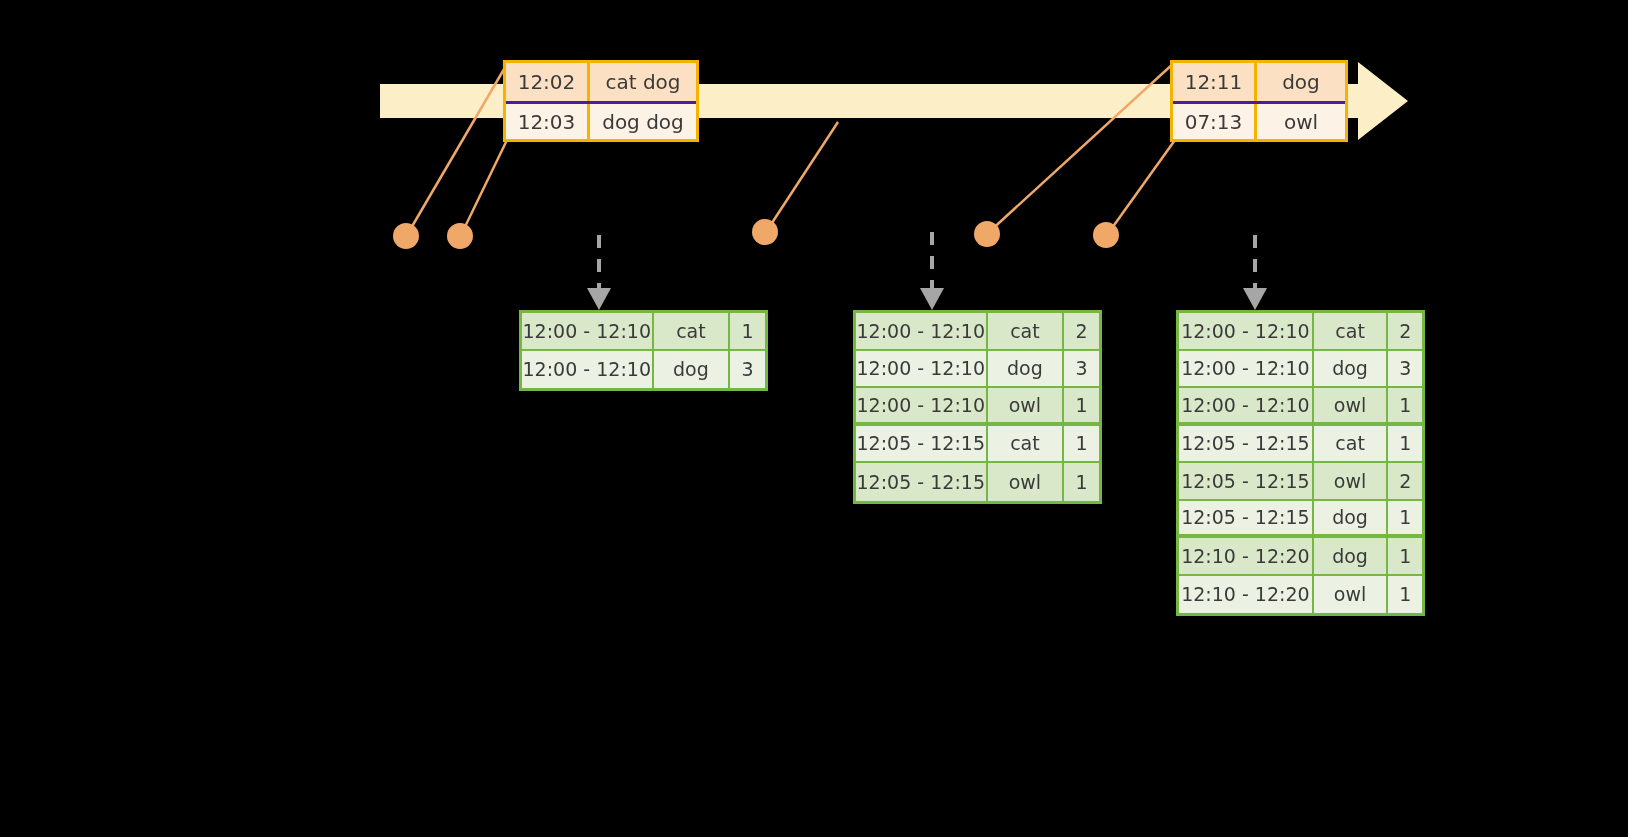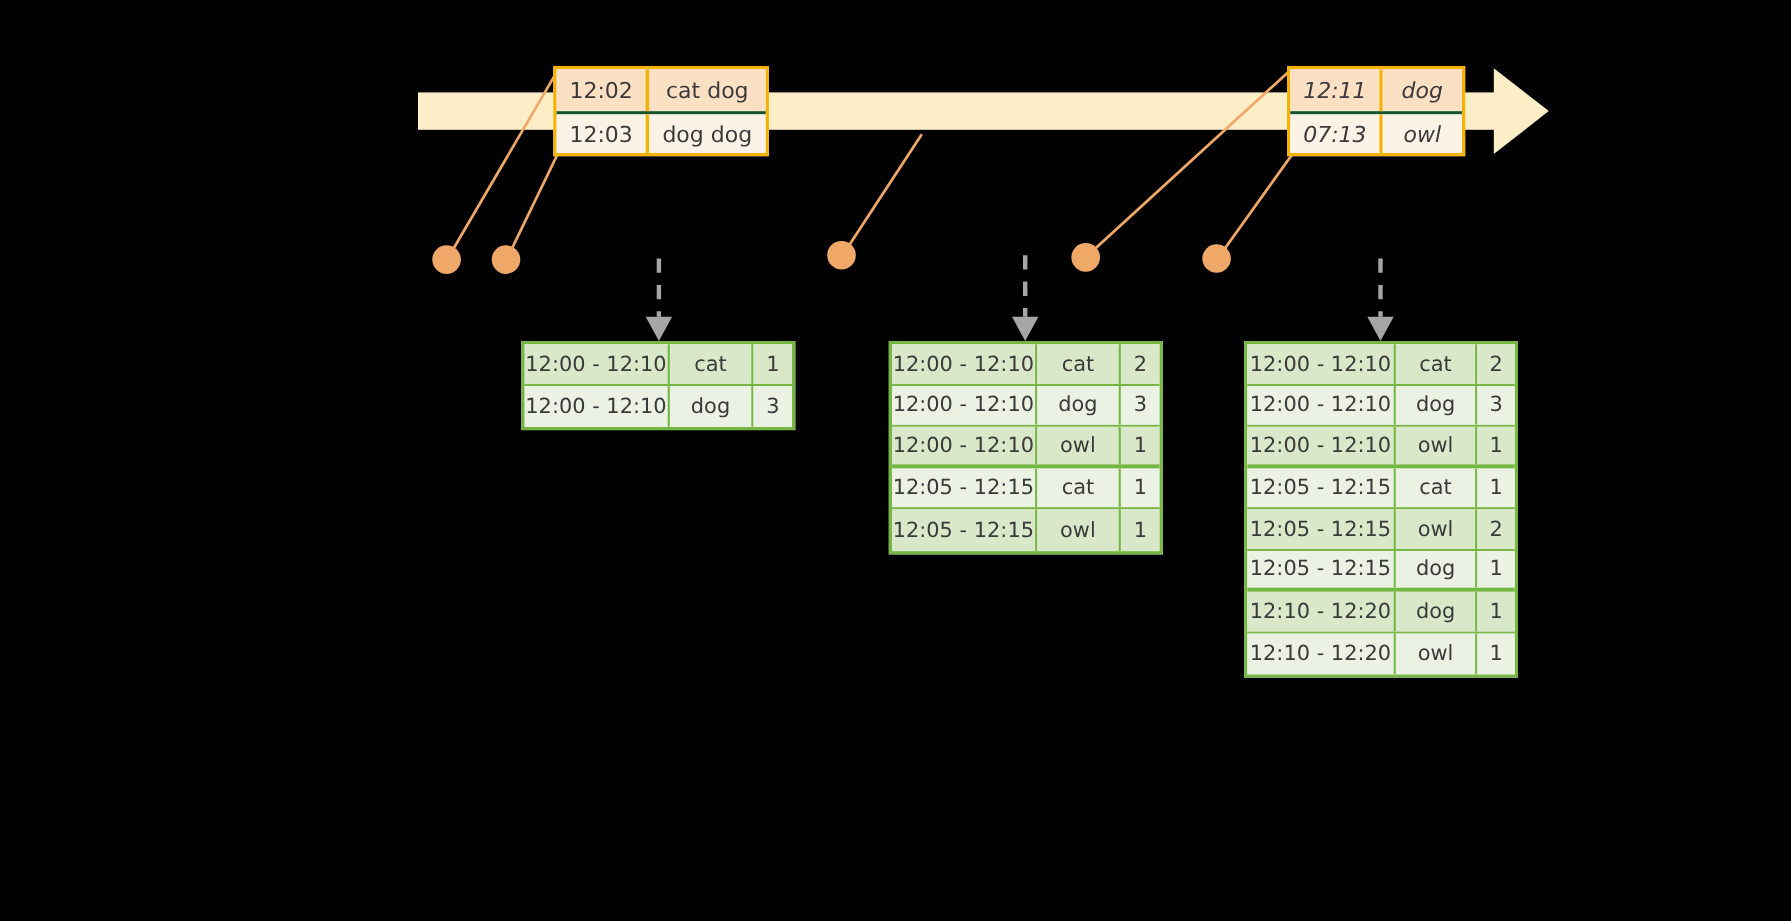--- a/index.html
+++ b/index.html
@@ -5,30 +5,30 @@
   html,body{margin:0;padding:0;background:#000;}
   body{width:1628px;height:837px;position:relative;overflow:hidden;
        font-family:"DejaVu Sans","Liberation Sans",sans-serif;}
   #stage{position:absolute;left:0;top:0;width:1628px;height:837px;}
   svg.layer{position:absolute;left:0;top:0;width:1628px;height:837px;pointer-events:none;}
 
   
   .evt-group{position:absolute;border:3px solid #F5B301;box-sizing:border-box;
              background:#FDEFDC;}
   .evt-row{display:flex;height:38px;box-sizing:border-box;}
-  .evt-row + .evt-row{border-top:3px solid #14532d;}
+  .evt-row + .evt-row{border-top:3px solid #4c1d95;}
   .evt-row.shade .evt-time,.evt-row.shade .evt-val{background:#FBE0C3;}
   .evt-row.light .evt-time,.evt-row.light .evt-val{background:#FDF2E6;}
   .evt-time{width:84px;display:flex;align-items:center;justify-content:center;
             font-size:20px;color:#3a3a3a;border-right:3px solid #F5B301;box-sizing:border-box;}
   .evt-val{flex:1;display:flex;align-items:center;justify-content:center;
            font-size:20px;color:#3a3a3a;box-sizing:border-box;white-space:nowrap;}
 
   
-  .rtable{position:absolute;border:3px solid #76B743;box-sizing:border-box;background:#fff;}
+  .rtable{position:absolute;border:3px solid #76B743;box-sizing:border-box;background:#fff;margin-left:45px;}
   .rrow{display:flex;height:37.5px;box-sizing:border-box;border-bottom:2px solid #76B743;}
   .rrow:last-child{border-bottom:none;}
   .rrow.gsep{border-bottom:4px solid #76B743;}
   .rrow.a .rc{background:#DAE8CA;}
   .rrow.b .rc{background:#EBF1E3;}
   .rc{display:flex;align-items:center;justify-content:center;font-size:19px;color:#3a3a3a;
       box-sizing:border-box;white-space:nowrap;}
   .c-win{width:144px;border-right:2px solid #76B743;}
   .c-key{width:84px;border-right:2px solid #76B743;}
   .c-cnt{width:38px;}
@@ -83,21 +83,21 @@
       <span class="evt-time">12:02</span>
       <span class="evt-val">cat dog</span>
     </div>
     <div class="evt-row light">
       <span class="evt-time">12:03</span>
       <span class="evt-val">dog dog</span>
     </div>
   </div>
 
 
-  <div class="evt-group" style="left:1170px;top:60px;width:162px;font-style:italic;">
+  <div class="evt-group" style="left:1170px;top:60px;width:178px;">
     <div class="evt-row shade">
       <span class="evt-time">12:11</span>
       <span class="evt-val">dog</span>
     </div>
     <div class="evt-row light">
       <span class="evt-time">07:13</span>
       <span class="evt-val">owl</span>
     </div>
   </div>
 

